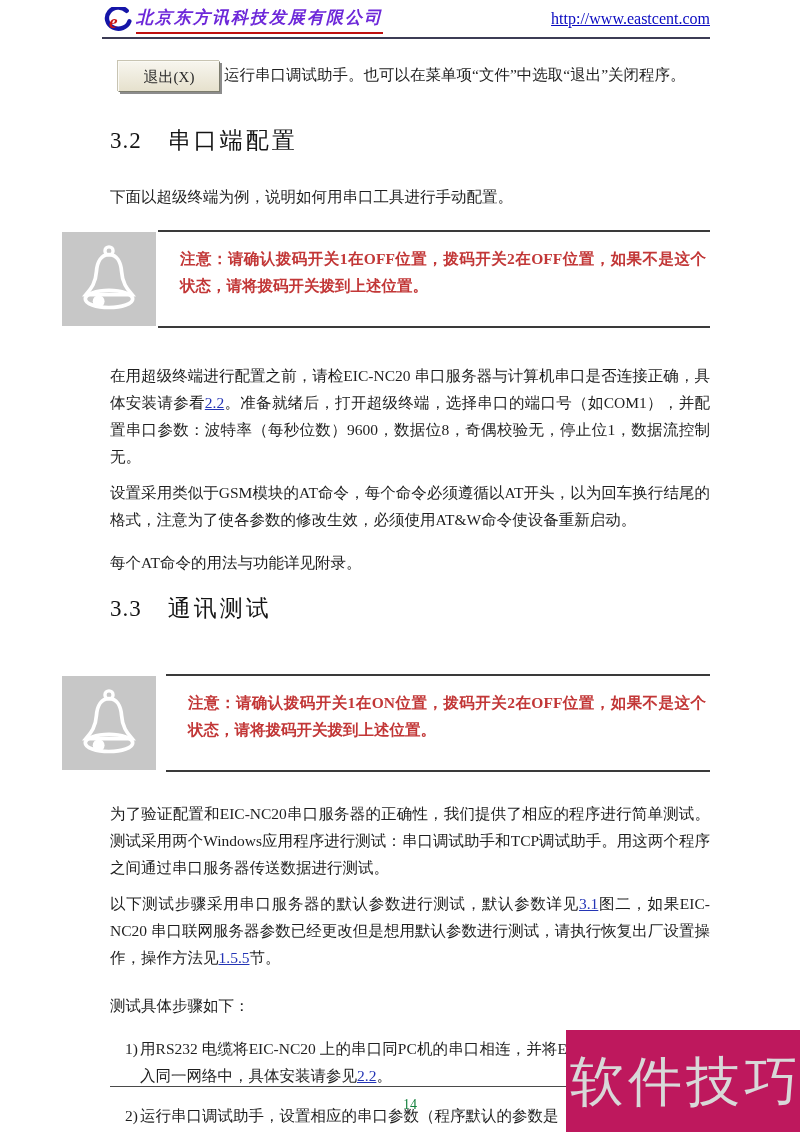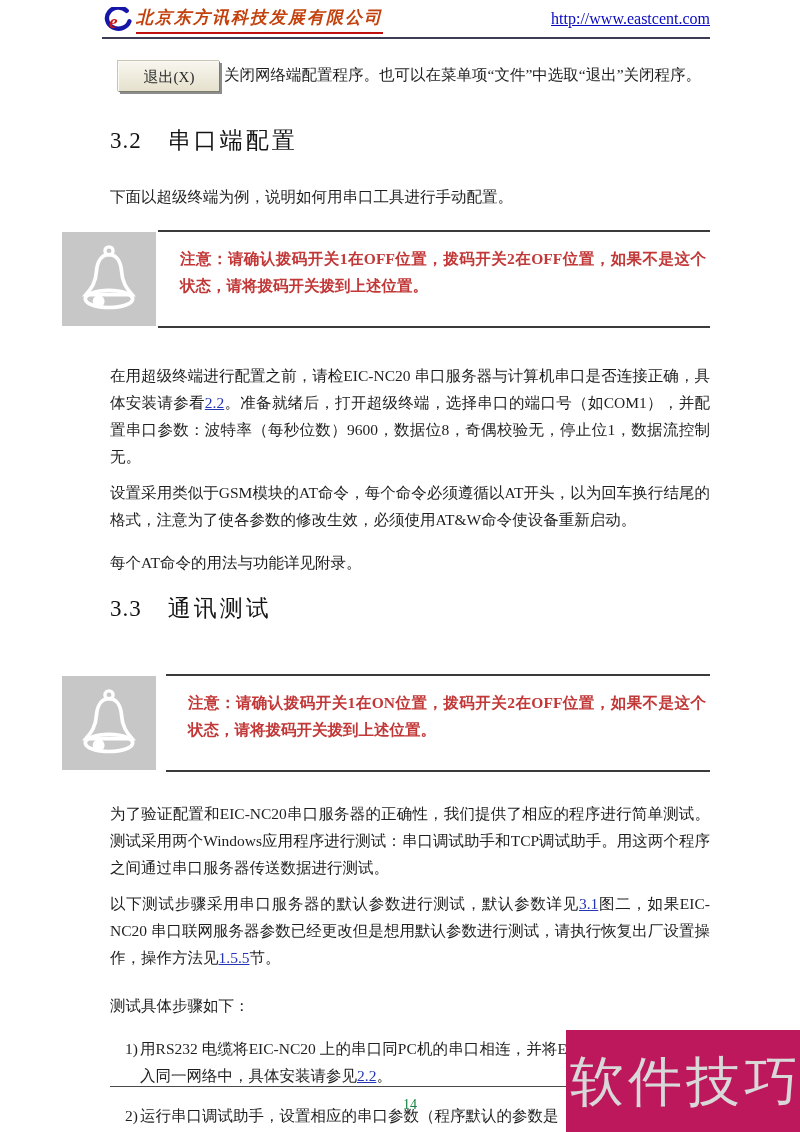--- a/index.html
+++ b/index.html
@@ -12,21 +12,21 @@
   }
   
   .header {
     display:flex; justify-content:space-between; align-items:flex-end;
     margin:4px 90px 0 102px; padding-bottom:3px;
     border-bottom:2px solid #3c3c55;
   }
   .brand { display:flex; align-items:flex-end; }
   .logo-mark { width:30px; height:27px; margin-right:4px; }
   .company-name {
-    color:#c2410c; font-weight:bold; font-style:italic;
+    color:#6d28d9; font-weight:bold; font-style:italic;
     font-size:17px; letter-spacing:2px;
     border-bottom:2px solid #c01010; padding-bottom:1px;
     white-space:nowrap;
   }
   .site-url {
     color:#0909c0; text-decoration:underline; font-size:16px;
     padding-bottom:2px; cursor:pointer; white-space:nowrap;
   }
   
   .exit-row { display:flex; align-items:flex-start; margin:22px 90px 0 118px; }
@@ -100,21 +100,21 @@
         <path d="M28,4 A13,12 0 1 0 31,16" fill="none" stroke="#1515a8" stroke-width="5" stroke-linecap="round"></path>
         <text x="8" y="24" font-size="22" font-style="italic" font-weight="bold" fill="#cc1414" font-family="Liberation Serif, serif">e</text>
       </svg>
       <span class="company-name">北京东方讯科技发展有限公司</span>
     </div>
     <a class="site-url">http://www.eastcent.com</a>
   </div>
 
   <div class="exit-row">
     <button class="exit-btn">退出(X)</button>
-    <span class="exit-caption">关闭网络端配置程序。也可以在菜单项“文件”中选取“退出”关闭程序。</span>
+    <span class="exit-caption">运行串口调试助手。也可以在菜单项“文件”中选取“退出”关闭程序。</span>
   </div>
 
   <div class="sec-heading">
     <span class="sec-num">3.2</span><span class="sec-title">串口端配置</span>
   </div>
 
   <p class="para mt-intro">下面以超级终端为例，说明如何用串口工具进行手动配置。</p>
 
   <div class="notice">
     <div class="bell-box">

